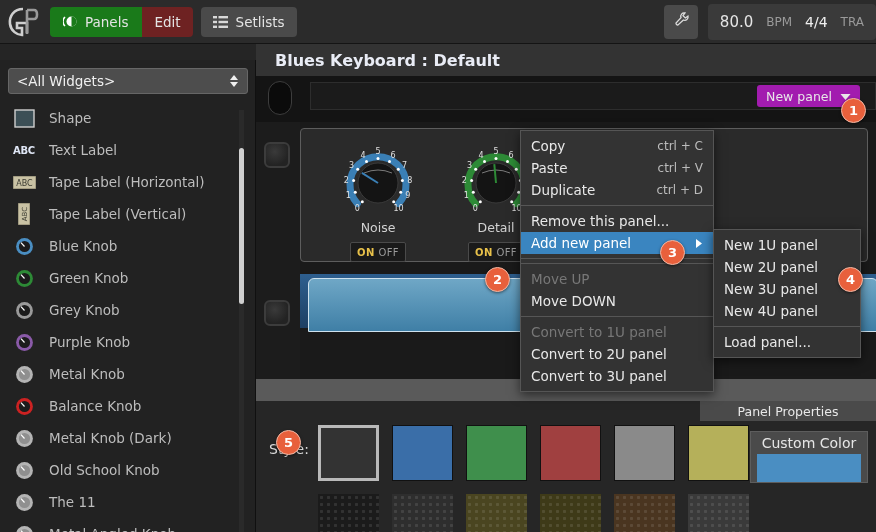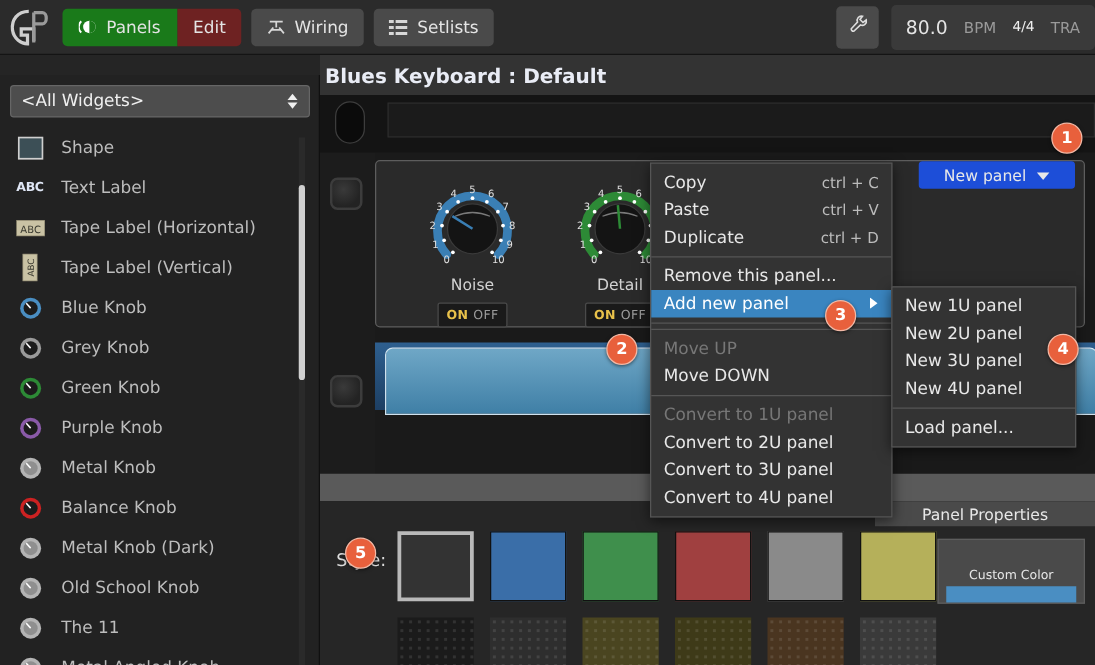--- a/index.html
+++ b/index.html
@@ -34,21 +34,21 @@
     width: 34px; height: 34px; background: #4a4a4a; border-radius: 4px;
     display: flex; align-items: center; justify-content: center; margin-right: 10px;
   }
   .transport {
     height: 36px; background: #3a3a3a; border-radius: 4px; display: flex;
     align-items: center; gap: 13px; padding: 0 12px; margin-right: 0;
     position: relative; overflow: hidden; min-width: 140px;
   }
   .bpm-val { color: #e5e5e5; font-size: 15px; }
   .bpm-lbl { color: #9a9a9a; font-size: 12px; }
-  .sig { color: #efefef; font-size: 11px; }
+  .sig { color: #efefef; font-size: 14px; }
   .track { color: #9a9a9a; font-size: 12px; }
 
   
   .sidebar {
     position: absolute; left: 0; top: 60px; width: 256px; height: 488px;
     background: #222222; border-right: 1px solid #101010;
   }
   .widget-select {
     position: absolute; left: 8px; top: 8px; width: 240px; height: 26px;
     background: #4d4d4d; border: 1px solid #666; border-radius: 3px;
@@ -67,21 +67,21 @@
   }
   .sb-track {
     position: absolute; left: 239px; top: 50px; width: 5px; height: 440px; background: #2a2a2a;
   }
 
   
   .main { position: absolute; left: 256px; top: 44px; width: 620px; height: 488px; background: #2d2d2d; }
   .main-title {
     position: absolute; left: 0; top: 0; width: 620px; height: 32px;
     background: #333333; color: #e9ecf5; font-size: 16px; font-weight: bold;
-    display: flex; align-items: center; padding-left: 4px;
+    display: flex; align-items: center; padding-left: 19px;
   }
   .rack { position: absolute; left: 0; top: 32px; width: 620px; height: 325px; background: #1a1a1a; overflow: hidden; }
 
   .rack-rail { position: absolute; left: 0; top: 0; width: 44px; background: #1c1c1c; }
   .screw {
     width: 26px; height: 26px; border-radius: 6px; border: 2px solid #3c3c3c;
     background: radial-gradient(circle at 40% 35%, #3a3a3a, #232323 70%);
     position: absolute; left: 8px;
   }
 
@@ -91,23 +91,23 @@
   }
   .slot-empty .cap {
     position: absolute; left: 12px; top: 5px; width: 24px; height: 34px;
     border-radius: 12px; background: #0b0b0b; border: 1px solid #3d3d3d;
   }
   .slot-empty .bar {
     position: absolute; left: 54px; top: 6px; right: 0; height: 28px;
     background: #1b1b1b; border: 1px solid #2d2d2d;
   }
   .newpanel-btn {
-    position: absolute; right: 16px; top: 9px; height: 22px; background: #1d4ed8;
+    position: absolute; right: 16px; top: 9px; height: 22px; background: #a21caf;
     border-radius: 3px; color: #e8e8e8; font-size: 12.5px; display: flex;
-    align-items: center; gap: 8px; padding: 0 20px; z-index: 6; margin-top: 44px;
+    align-items: center; gap: 8px; padding: 0 9px; z-index: 6;
   }
 
   .panel1 {
     position: absolute; left: 44px; top: 52px; right: 8px; height: 134px;
     background: #2a2a2a; border: 1px solid #5d5d5d; border-radius: 4px;
   }
   .knob-group { position: absolute; top: 14px; }
   .knob-wrap { position: relative; width: 76px; height: 76px; }
   .knob-label { text-align: center; color: #d2d2d2; font-size: 12.5px; margin-top: 1px; }
   .switch {
@@ -143,21 +143,21 @@
   .sw-row { position: absolute; top: 24px; display: flex; gap: 13px; }
   .swatch { width: 61px; height: 56px; border: 1px solid #111; }
   .swatch.sel { border: 3px solid #b9b9b9; }
   .tex-row { position: absolute; top: 93px; display: flex; gap: 13px; }
   .tex { width: 61px; height: 52px; }
   .custom-color {
     position: absolute; right: 8px; top: 30px; width: 118px; height: 52px;
     background: #4a4a4a; border: 1px solid #5d5d5d;
     display: flex; flex-direction: column; align-items: center; padding-top: 3px;
   }
-  .cc-lbl { color: #e6e6e6; font-size: 10px; margin-top: 20px; }
+  .cc-lbl { color: #e6e6e6; font-size: 14px; }
   .cc-box { width: 104px; height: 28px; background: #4a8ec2; margin-top: 3px; }
 
   
   .menu {
     position: absolute; background: #333333; border: 1px solid #555;
     box-shadow: 0 3px 10px rgba(0,0,0,.55); z-index: 50; padding: 4px 0;
   }
   .menu#ctx { left: 520px; top: 130px; width: 194px; }
   .menu#sub { left: 713px; top: 229px; width: 148px; }
   .mi {
@@ -197,31 +197,20 @@
           <svg width="15" height="15" viewBox="0 0 15 15">
             <path d="M2 3 A6 6 0 0 0 2 12" fill="none" stroke="#fff" stroke-width="1.6"></path>
             <circle cx="8.5" cy="7.5" r="5" fill="#fff"></circle>
             <path d="M8.5 2.5 A5 5 0 0 1 8.5 12.5 Z" fill="#1a7a1a"></path>
           </svg>
         </span>
         <span>Panels</span>
       </div>
       <div class="tb-btn edit">
         <span>Edit</span>
-      </div>
-      <div class="tb-btn">
-        <span class="tb-icon">
-          <svg width="17" height="15" viewBox="0 0 17 15">
-            <path d="M3 3 L14 3 M8.5 3 L8.5 8" stroke="#d8d8d8" stroke-width="1.5" fill="none"></path>
-            <path d="M4 10 L13 10" stroke="#d8d8d8" stroke-width="1.5"></path>
-            <path d="M2 13 L6 8" stroke="#d8d8d8" stroke-width="1.5"></path>
-            <path d="M11 8 L15 13" stroke="#d8d8d8" stroke-width="1.5"></path>
-          </svg>
-        </span>
-        <span>Wiring</span>
       </div>
       <div class="tb-btn">
         <span class="tb-icon">
           <svg width="15" height="14" viewBox="0 0 15 14">
             <rect x="0" y="1" width="4" height="2.4" fill="#d8d8d8"></rect>
             <rect x="0" y="5.8" width="4" height="2.4" fill="#d8d8d8"></rect>
             <rect x="0" y="10.6" width="4" height="2.4" fill="#d8d8d8"></rect>
             <rect x="5.5" y="1" width="9.5" height="2.4" fill="#d8d8d8"></rect>
             <rect x="5.5" y="5.8" width="9.5" height="2.4" fill="#d8d8d8"></rect>
             <rect x="5.5" y="10.6" width="9.5" height="2.4" fill="#d8d8d8"></rect>
@@ -300,36 +289,36 @@
               <circle cx="9.5" cy="9.5" r="8.4" fill="#4a8ec2"></circle>
               <circle cx="9.5" cy="9.5" r="5.6" fill="#1c1c1c"></circle>
               <path d="M9.5 9.5 L6 5.6" stroke="#ffffff" stroke-width="1.2"></path>
             </svg>
           </span>
           <span>Blue Knob</span>
         </div>
         <div class="widget-row">
           <span class="w-ico">
             <svg width="19" height="19" viewBox="0 0 19 19">
+              <circle cx="9.5" cy="9.5" r="8.4" fill="#2d8a36"></circle>
+              <circle cx="9.5" cy="9.5" r="5.6" fill="#1c1c1c"></circle>
+              <path d="M9.5 9.5 L6 5.6" stroke="#ffffff" stroke-width="1.2"></path>
+            </svg>
+          </span>
+          <span>Green Knob</span>
+        </div>
+        <div class="widget-row">
+          <span class="w-ico">
+            <svg width="19" height="19" viewBox="0 0 19 19">
               <circle cx="9.5" cy="9.5" r="8.4" fill="#9a9a9a"></circle>
               <circle cx="9.5" cy="9.5" r="5.6" fill="#1c1c1c"></circle>
               <path d="M9.5 9.5 L6 5.6" stroke="#ffffff" stroke-width="1.2"></path>
             </svg>
           </span>
           <span>Grey Knob</span>
-        </div>
-        <div class="widget-row">
-          <span class="w-ico">
-            <svg width="19" height="19" viewBox="0 0 19 19">
-              <circle cx="9.5" cy="9.5" r="8.4" fill="#2d8a36"></circle>
-              <circle cx="9.5" cy="9.5" r="5.6" fill="#1c1c1c"></circle>
-              <path d="M9.5 9.5 L6 5.6" stroke="#ffffff" stroke-width="1.2"></path>
-            </svg>
-          </span>
-          <span>Green Knob</span>
         </div>
         <div class="widget-row">
           <span class="w-ico">
             <svg width="19" height="19" viewBox="0 0 19 19">
               <circle cx="9.5" cy="9.5" r="8.4" fill="#8a5aa8"></circle>
               <circle cx="9.5" cy="9.5" r="5.6" fill="#1c1c1c"></circle>
               <path d="M9.5 9.5 L6 5.6" stroke="#ffffff" stroke-width="1.2"></path>
             </svg>
           </span>
           <span>Purple Knob</span>
@@ -553,23 +542,20 @@
       <div class="msep"></div>
       <div class="mi dim">
         <span>Convert to 1U panel</span>
       </div>
       <div class="mi">
         <span>Convert to 2U panel</span>
       </div>
       <div class="mi">
         <span>Convert to 3U panel</span>
       </div>
-      <div class="mi">
-        <span>Convert to 4U panel</span>
-      </div>
     </div>
   <div class="menu" id="sub">
       <div class="mi">
         <span>New 1U panel</span>
       </div>
       <div class="mi">
         <span>New 2U panel</span>
       </div>
       <div class="mi">
         <span>New 3U panel</span>

